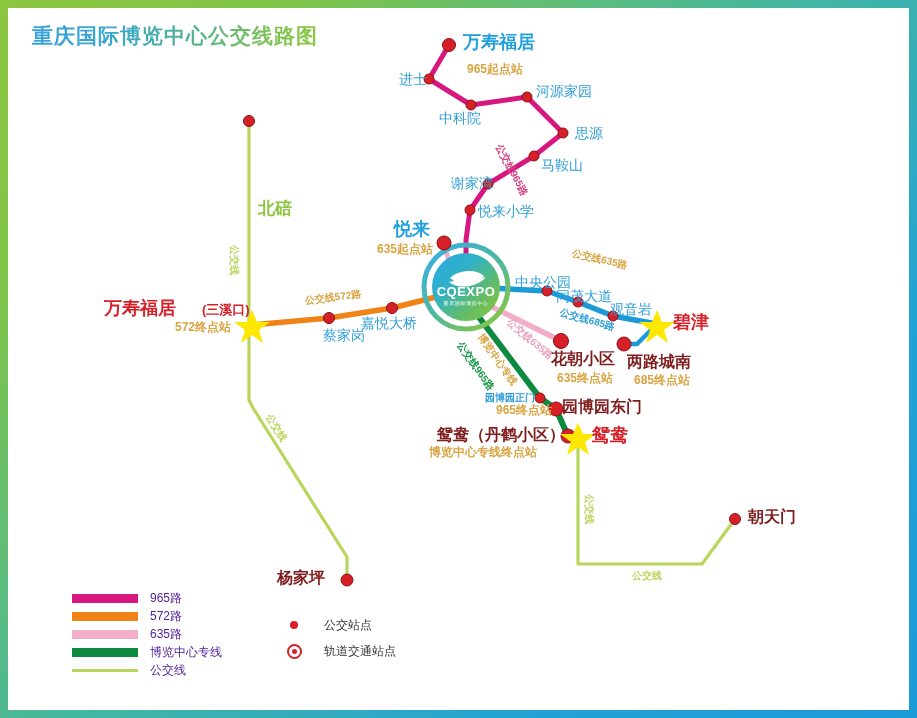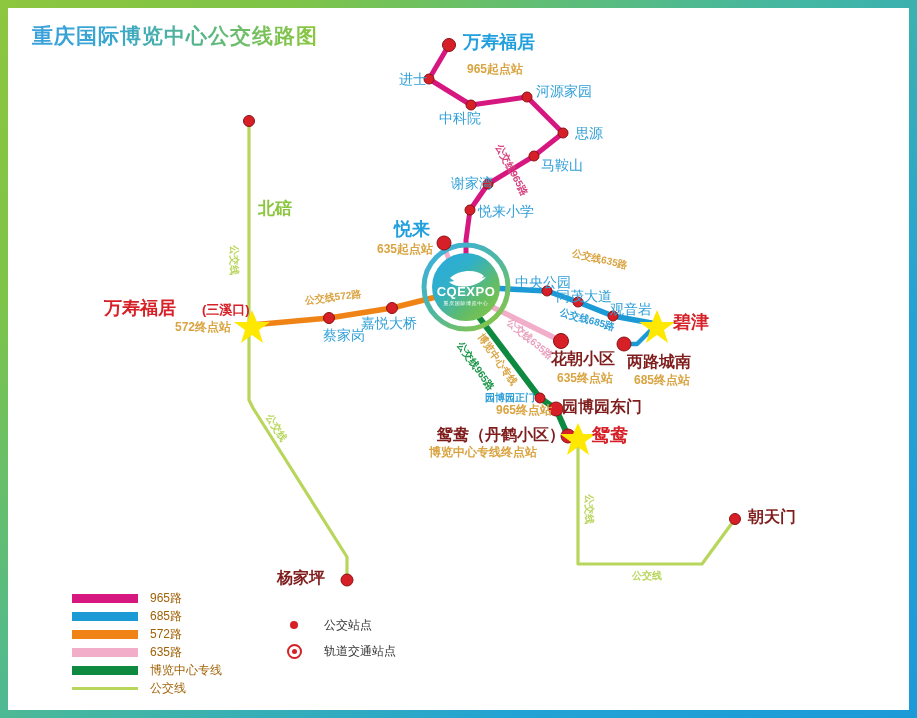--- a/index.html
+++ b/index.html
@@ -119,21 +119,21 @@
   }
   .lg-swatch {
     width: 66px;
     height: 9px;
     margin-right: 12px;
     flex: none;
   }
   .lg-swatch.thin { height: 3px; }
   .lg-text {
     font-size: 12px;
-    color: #a16207;
+    color: #4c1d95;
     white-space: nowrap;
   }
   #legend-symbols {
     position: absolute;
     left: 272px;
     top: 612px;
   }
   .sym-row {
     display: flex;
     align-items: center;
@@ -337,24 +337,20 @@
 
   <div class="lbl mid-name" style="left:277px; top:570px;">杨家坪</div>
   <div class="lbl mid-name" style="left:748px; top:509px;">朝天门</div>
 
   <div id="legend-lines">
     <div class="lg-row">
       <div class="lg-swatch" style="background:#d6177f"></div>
       <div class="lg-text">965路</div>
     </div>
     <div class="lg-row">
-      <div class="lg-swatch" style="background:#1c9ad6"></div>
-      <div class="lg-text">685路</div>
-    </div>
-    <div class="lg-row">
       <div class="lg-swatch" style="background:#f08316"></div>
       <div class="lg-text">572路</div>
     </div>
     <div class="lg-row">
       <div class="lg-swatch" style="background:#f2aec9"></div>
       <div class="lg-text">635路</div>
     </div>
     <div class="lg-row">
       <div class="lg-swatch" style="background:#0e8a40"></div>
       <div class="lg-text">博览中心专线</div>

